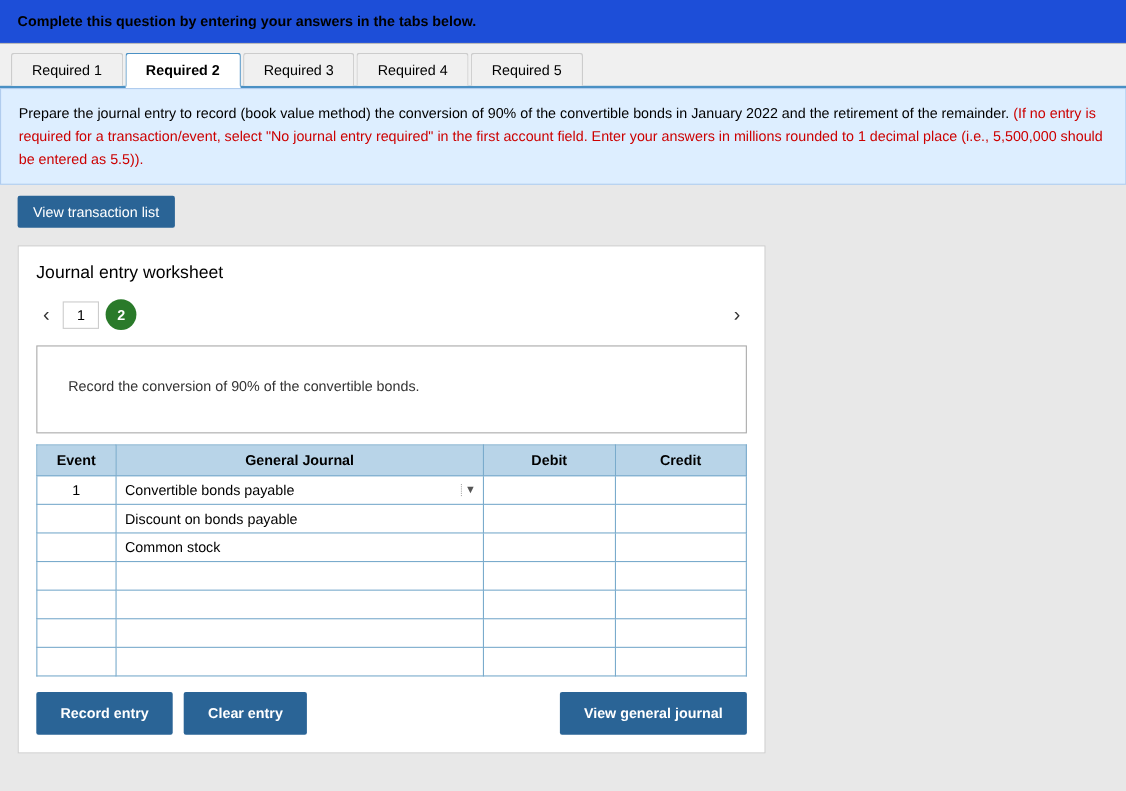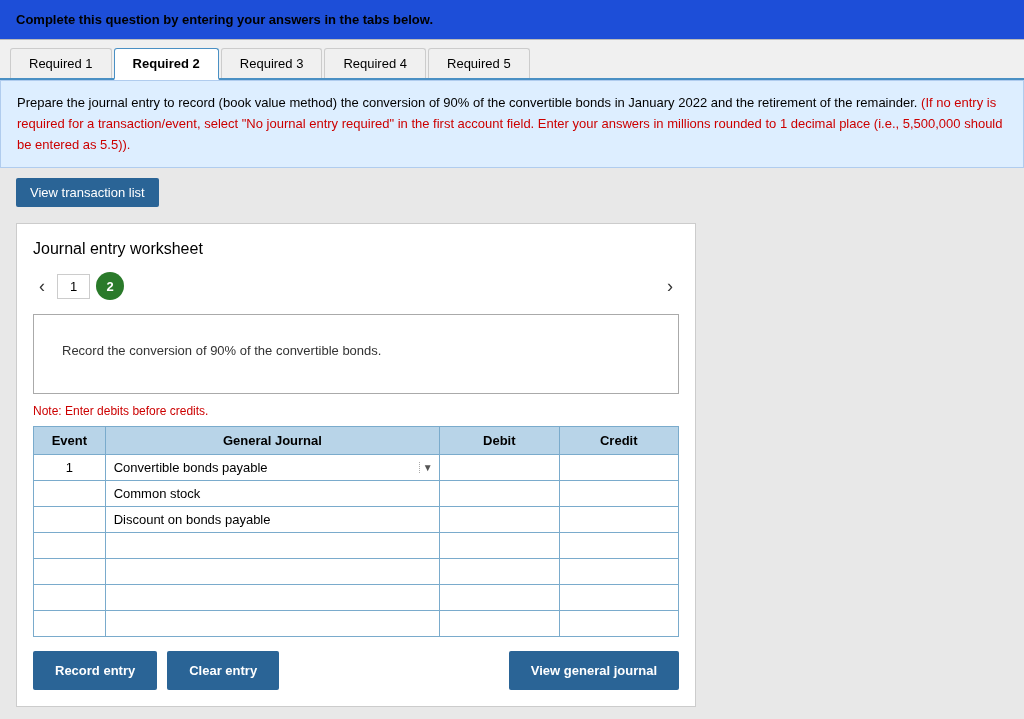--- a/index.html
+++ b/index.html
@@ -264,21 +264,20 @@
     <div class="page-num">1</div>
     <div class="page-circle">2</div>
     <div style="flex:1"></div>
     <button class="nav-arrow">›</button>
   </div>
 
   <div class="description-box">
     <span>Record the conversion of 90% of the convertible bonds.</span>
   </div>
 
-  <div class="note-text">Note: Enter debits before credits.</div>
 
   <table class="journal-table">
     <thead>
       <tr>
         <th class="event-col">Event</th>
         <th class="gj-col">General Journal</th>
         <th class="debit-col">Debit</th>
         <th class="credit-col">Credit</th>
       </tr>
     </thead>
@@ -289,27 +288,27 @@
             <div class="gj-entry-with-dropdown">
               <input type="text" value="Convertible bonds payable" style="">
               <span class="dropdown-arrow">▼</span>
             </div>
           </td>
           <td><input type="text" style=""></td>
           <td><input type="text" style=""></td>
         </tr>
         <tr>
           <td class="event-cell"></td>
+          <td class="gj-cell"><input type="text" value="Discount on bonds payable" style=""></td>
+          <td><input type="text" style=""></td>
+          <td><input type="text" style=""></td>
+        </tr>
+        <tr>
+          <td class="event-cell"></td>
           <td class="gj-cell"><input type="text" value="Common stock" style=""></td>
-          <td><input type="text" style=""></td>
-          <td><input type="text" style=""></td>
-        </tr>
-        <tr>
-          <td class="event-cell"></td>
-          <td class="gj-cell"><input type="text" value="Discount on bonds payable" style=""></td>
           <td><input type="text" style=""></td>
           <td><input type="text" style=""></td>
         </tr>
         <tr>
           <td class="event-cell"></td>
           <td class="gj-cell"><input type="text" style=""></td>
           <td><input type="text" style=""></td>
           <td><input type="text" style=""></td>
         </tr>
         <tr>

